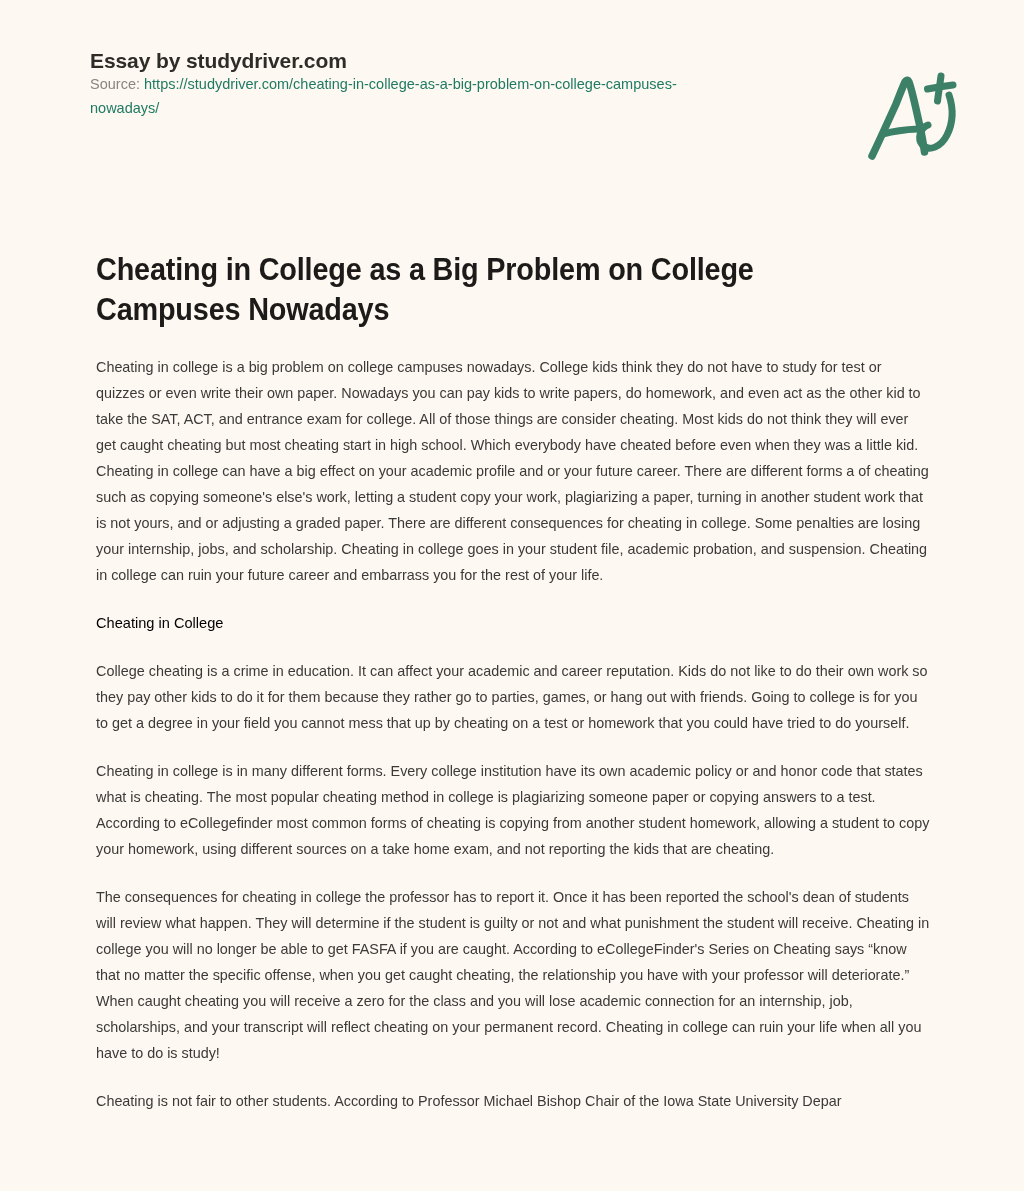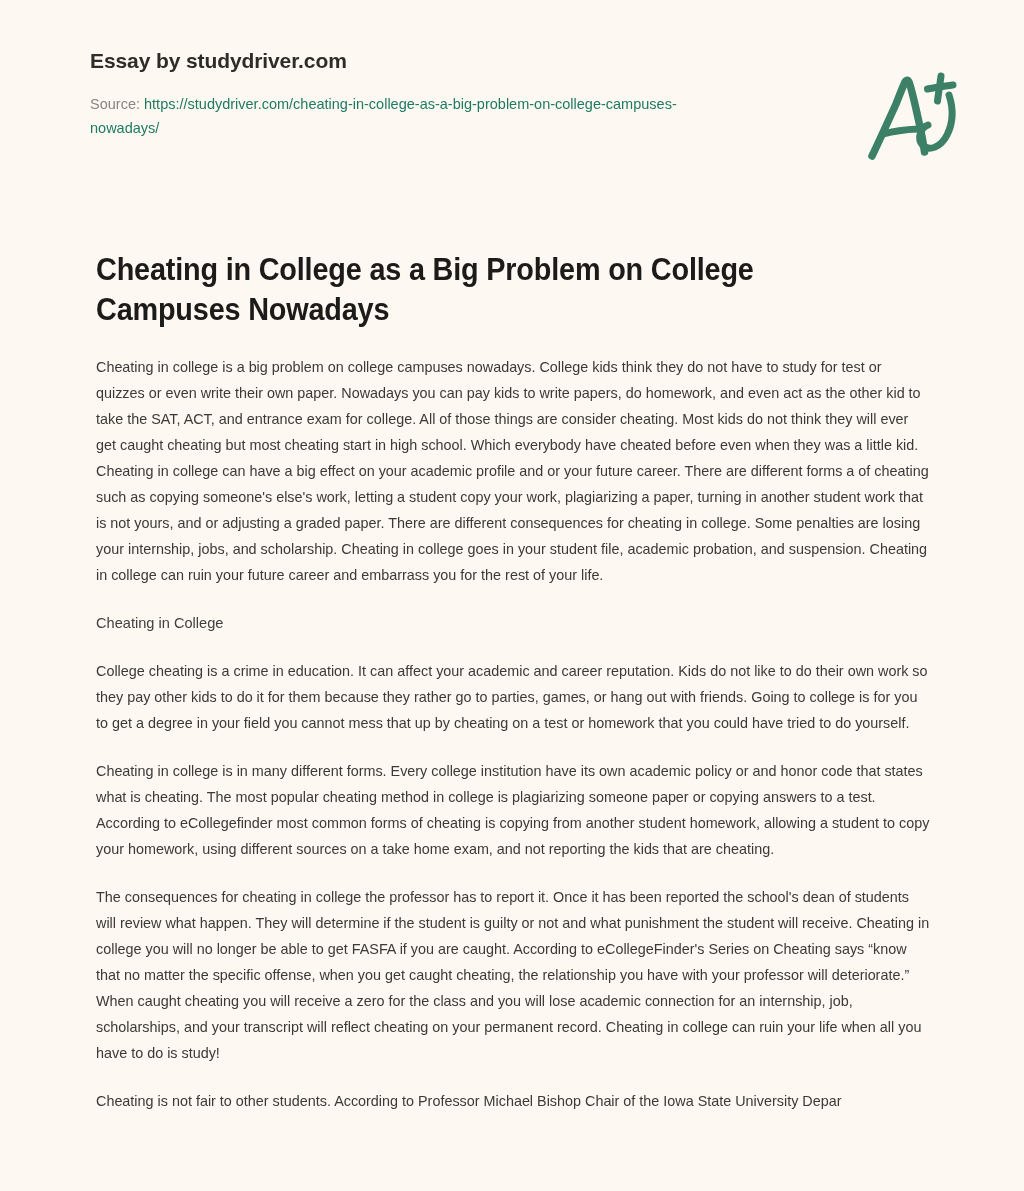--- a/index.html
+++ b/index.html
@@ -33,21 +33,20 @@
   .brand-line {
     font-size: 21px;
     font-weight: bold;
     color: #2e2c29;
     letter-spacing: -0.1px;
     line-height: 1.2;
     margin: 0;
   }
 
   .source-line {
-    margin-top: 20px;
     font-size: 14.5px;
     line-height: 1.62;
     max-width: 620px;
     color: #8a8580;
     word-break: break-word;
   }
   .source-label {
     color: #8a8580;
   }
   .source-url {
@@ -100,21 +99,21 @@
     color: #3b3a38;
     text-align: left;
     transform: scaleX(0.985);
     transform-origin: left top;
   }
 
   .subhead {
     margin: 8px 0 22px 0;
     font-size: 14.6px;
     line-height: 1.78;
-    color: #404040;
+    color: #000000;
   }
 
   .para.truncated {
     margin-bottom: 0;
   }
 </style>
 </head>
 <body>
 
 <div class="page">

